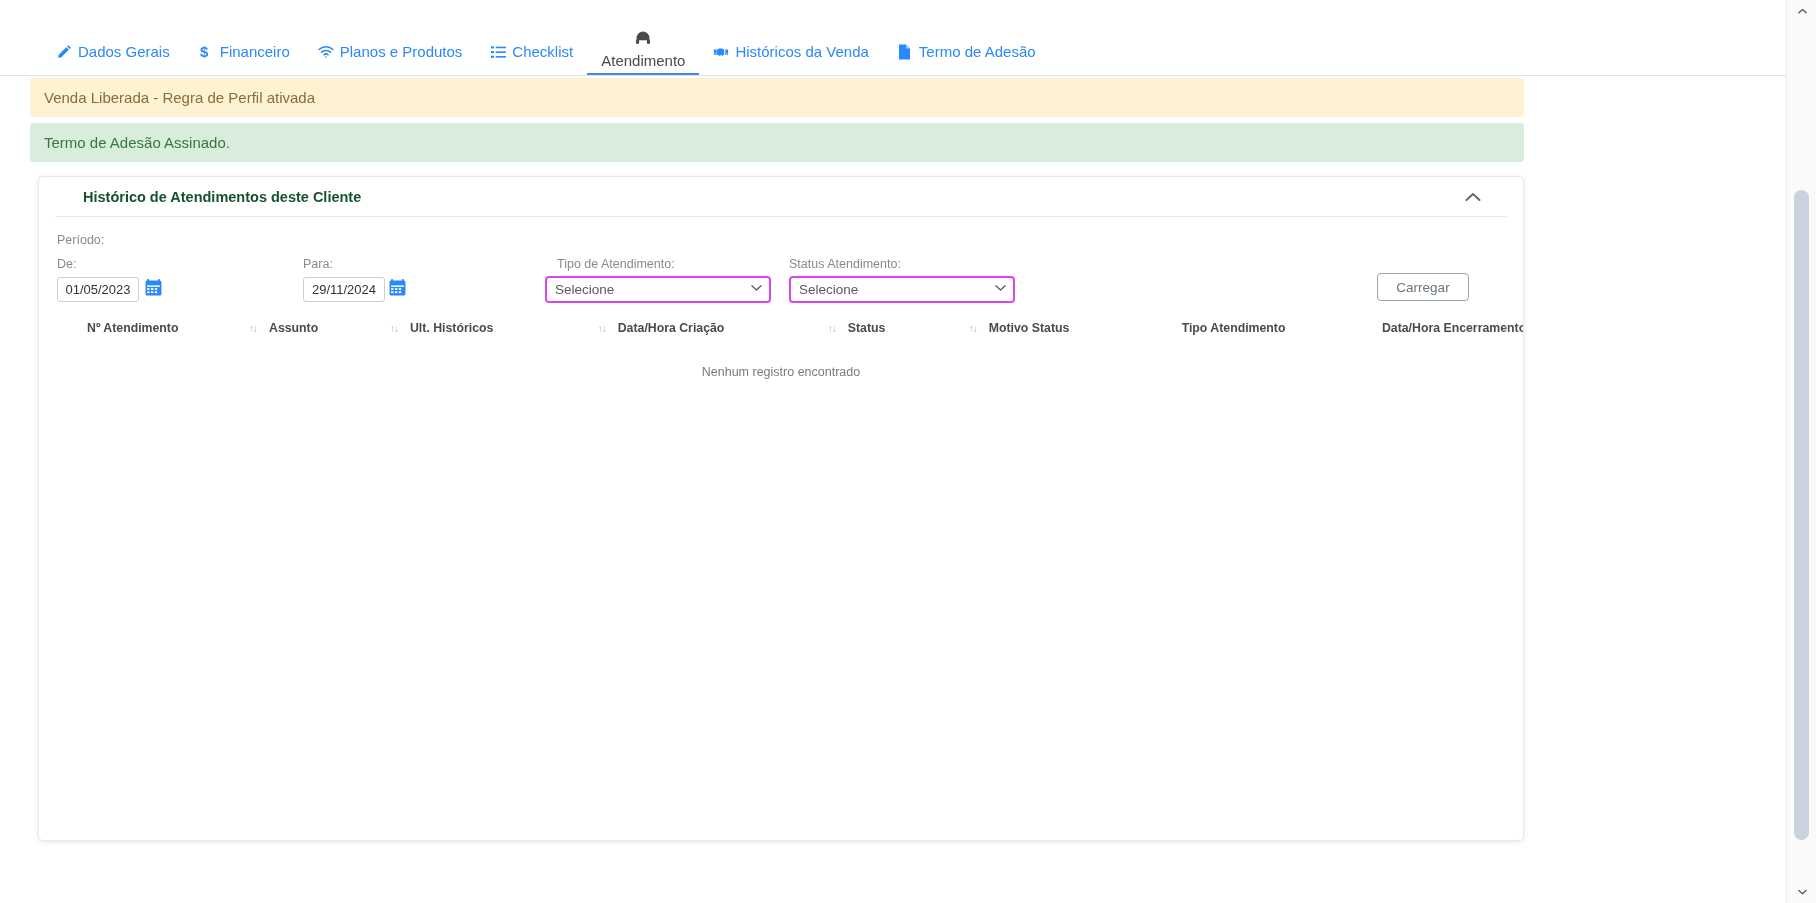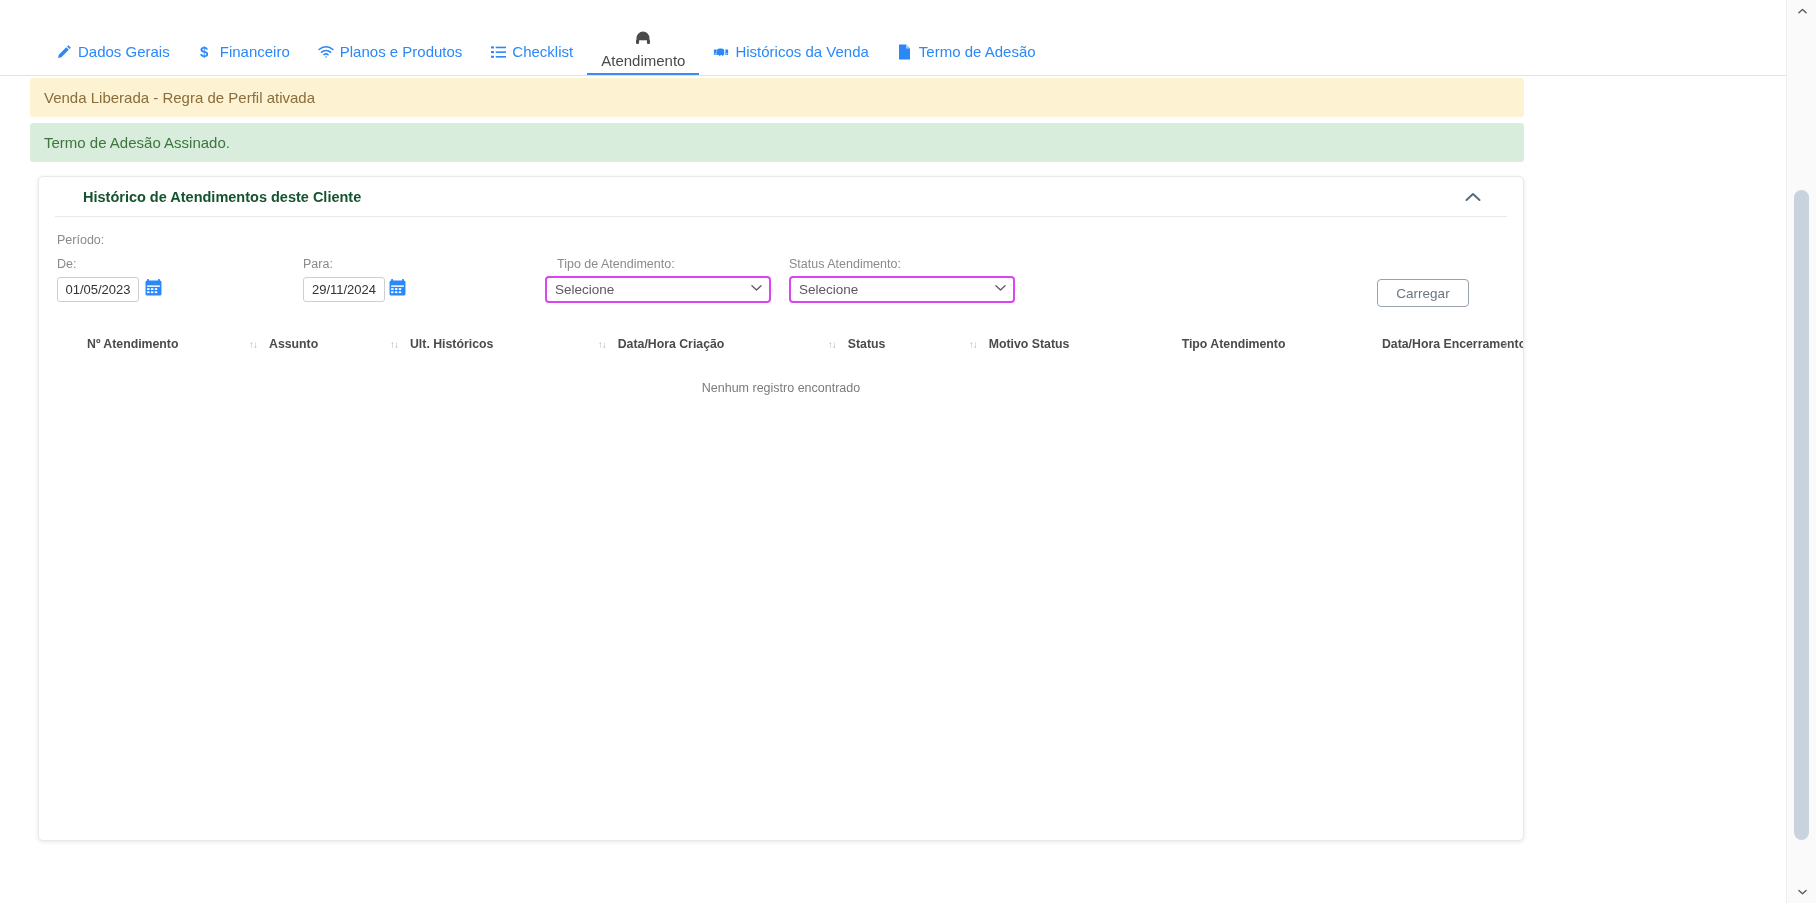--- a/index.html
+++ b/index.html
@@ -246,27 +246,26 @@
     left: 1338px;
     width: 92px;
     height: 28px;
     background: #ffffff;
     border: 1px solid #9aa3ab;
     border-radius: 4px;
     color: #6b7680;
     font-size: 13.5px;
     font-family: "Liberation Sans", sans-serif;
     cursor: pointer;
-    margin-top: 6px;
   }
 
   
   .table-wrap {
     position: relative;
-    margin-top: 16px;
+    margin-top: 0;
   }
   table.grid {
     width: 100%;
     border-collapse: collapse;
     table-layout: fixed;
   }
   table.grid th {
     font-size: 12.3px;
     color: #4b4b4b;
     font-weight: bold;

